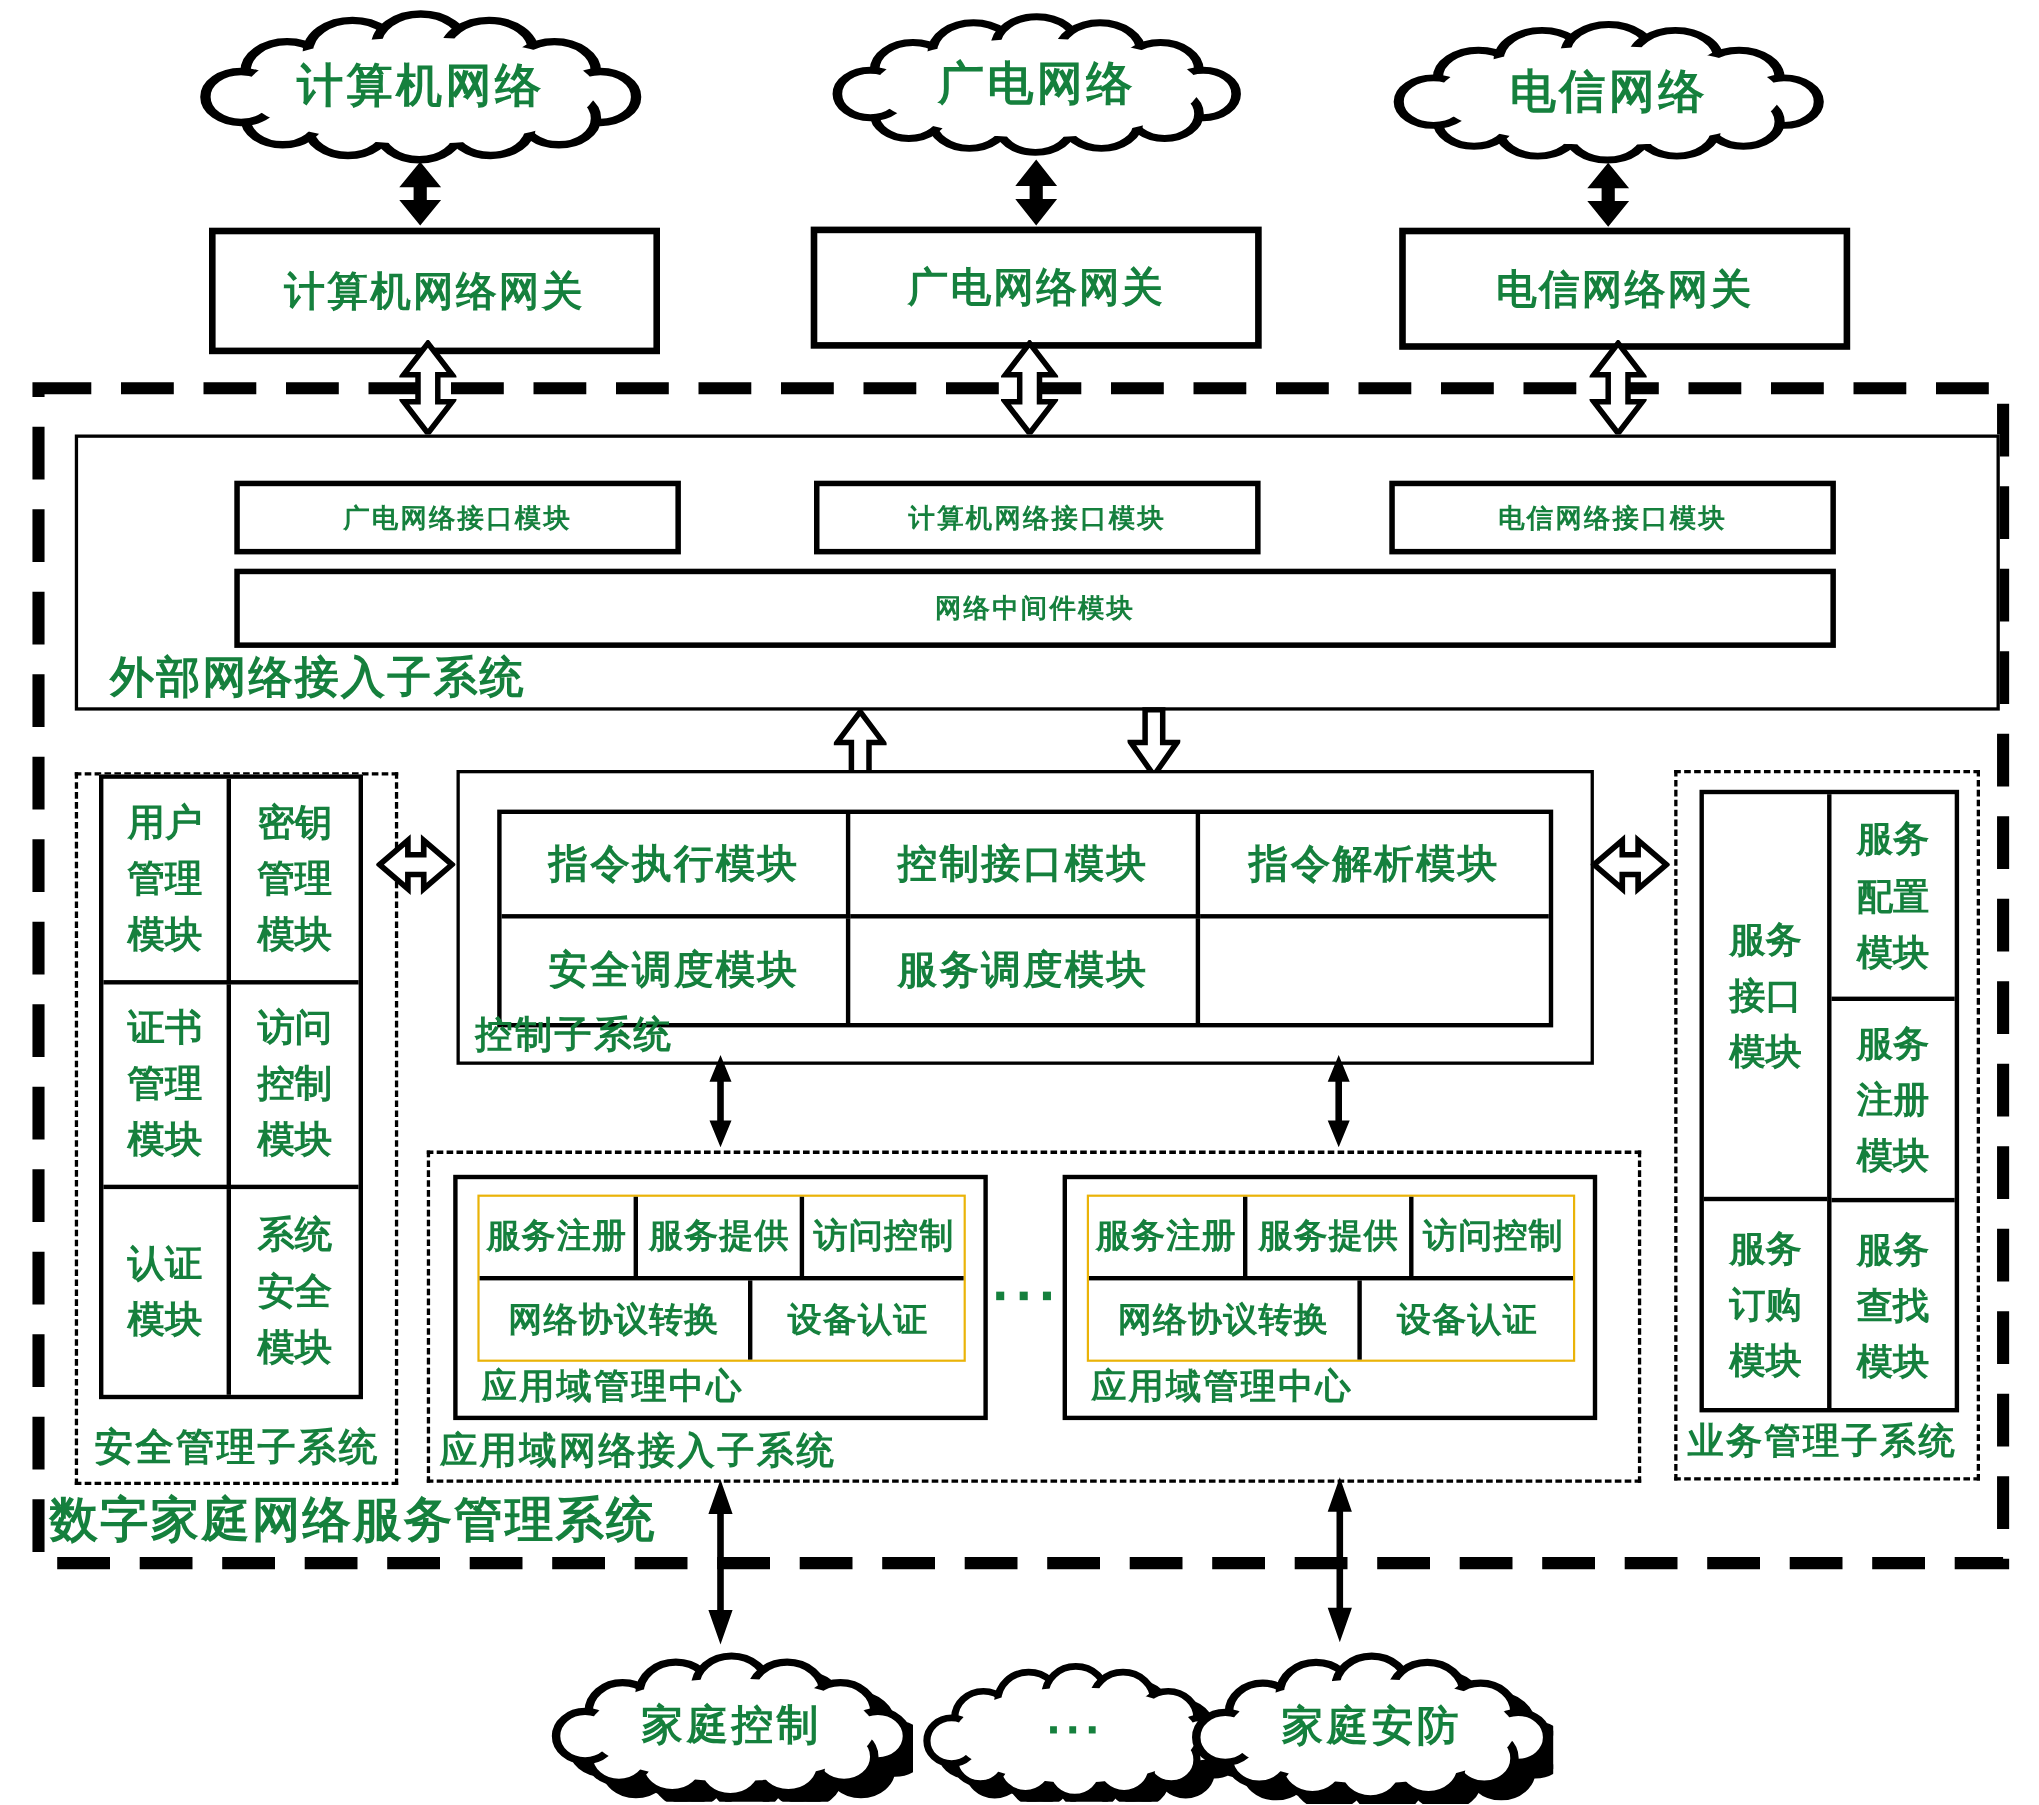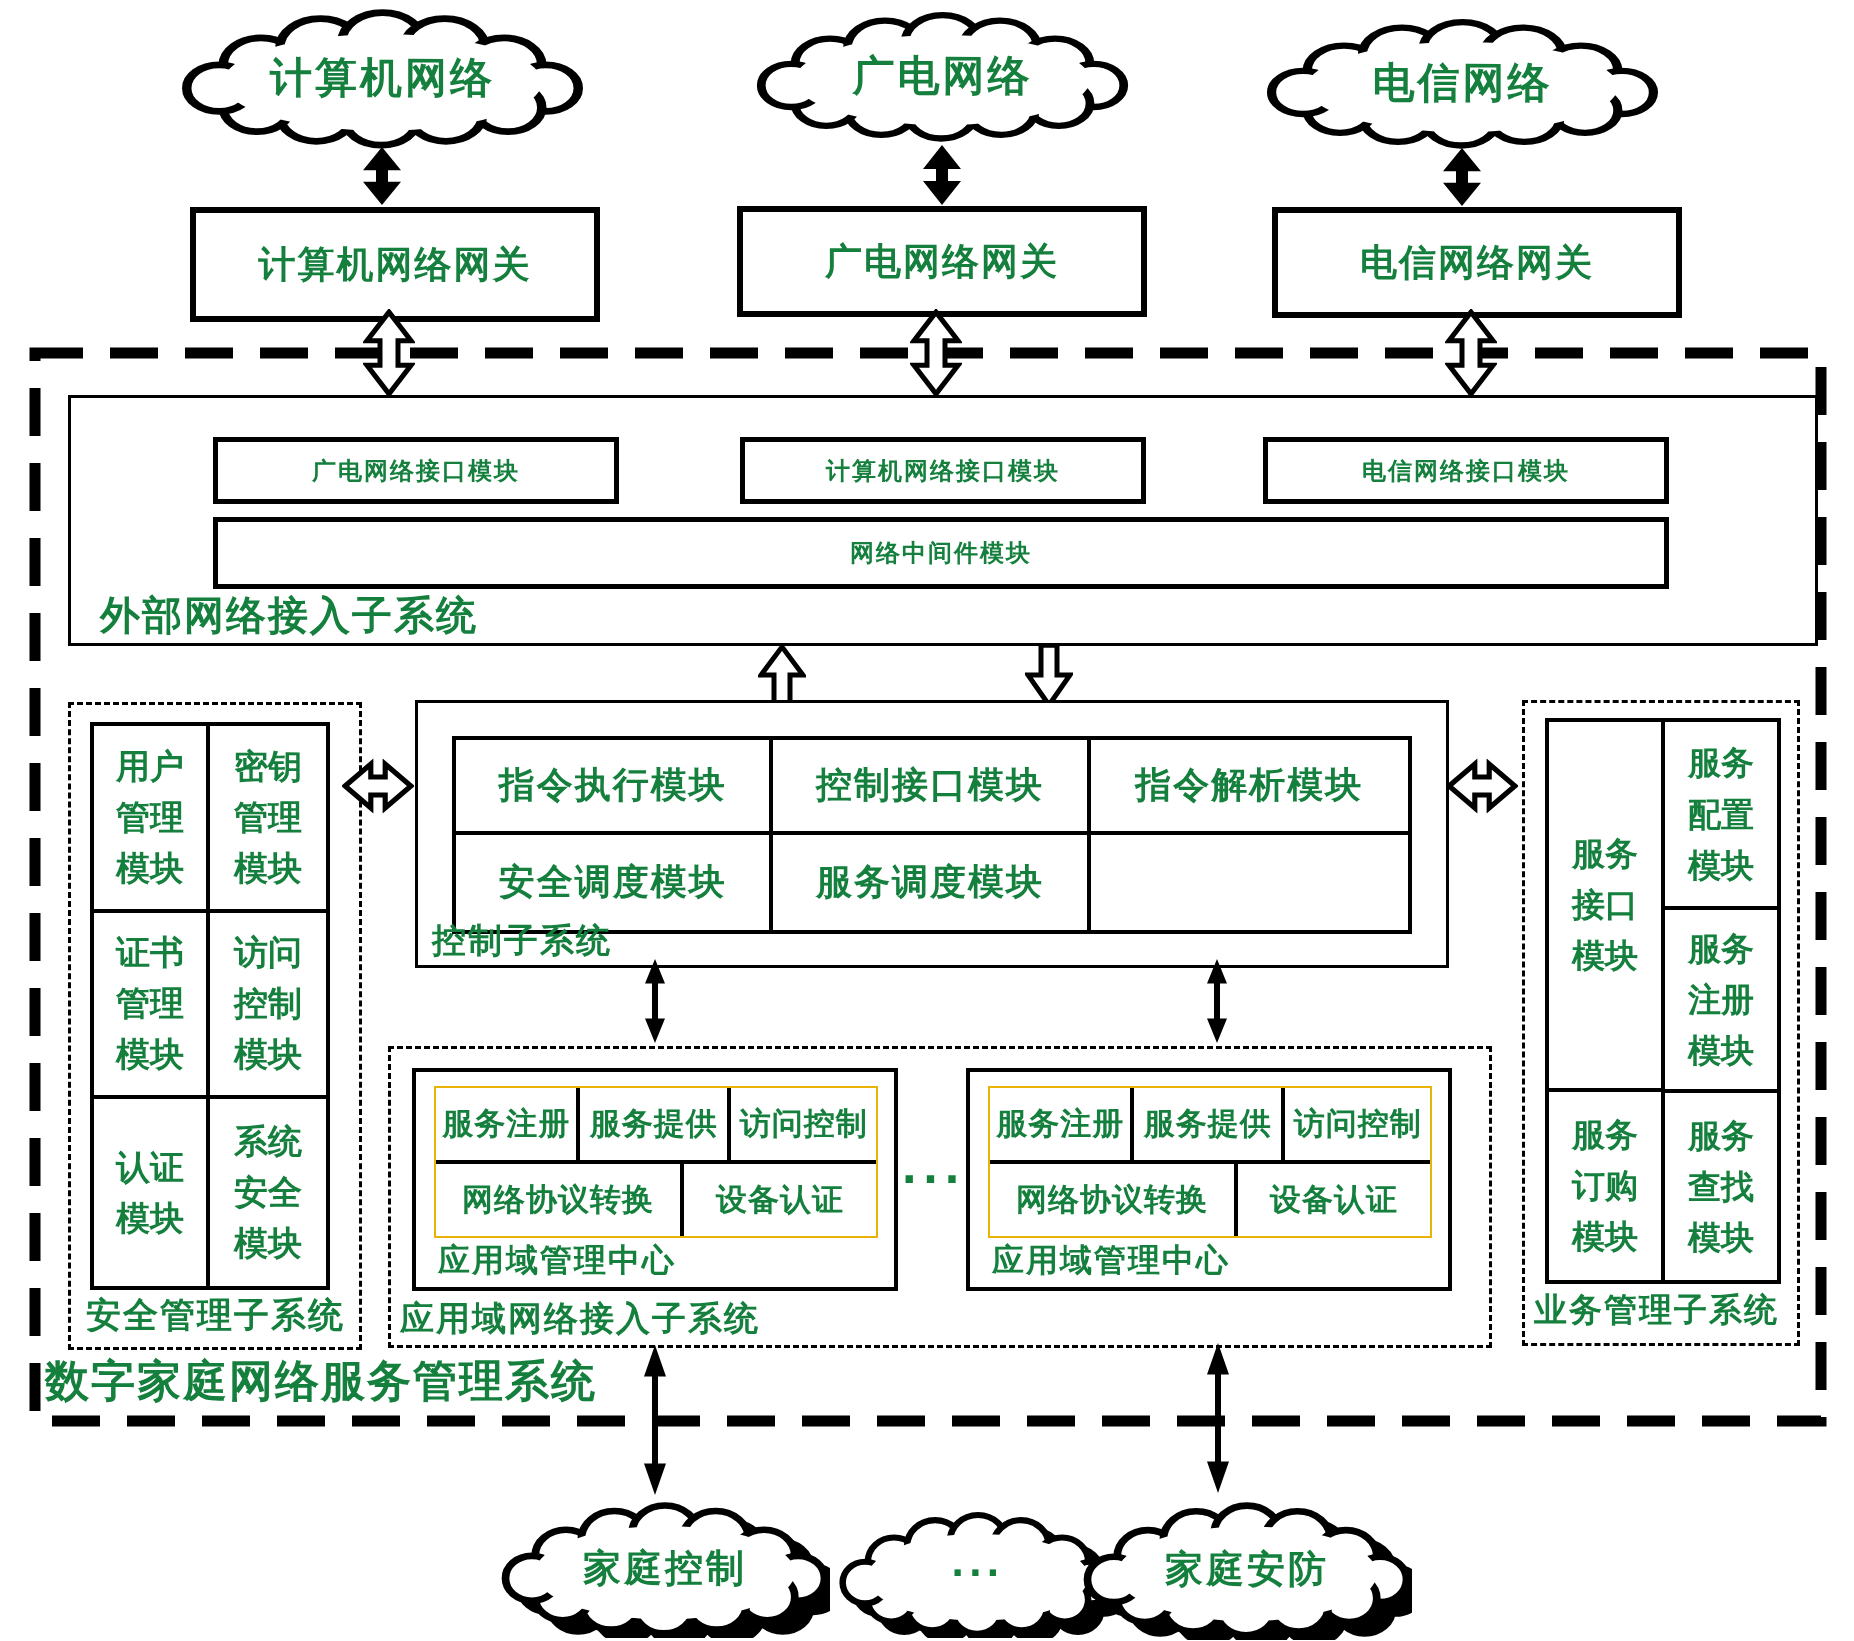--- a/index.html
+++ b/index.html
@@ -151,21 +151,21 @@
   <div class="syslabel" style="left:100px;top:588px;font-size:40px">外部网络接入子系统</div>
 
   <svg class="arrow" style="left:758px;top:645px" width="48" height="60" viewBox="0 0 48 62" preserveAspectRatio="none">
     <path d="M24,2 L45,31 L32,31 L32,60 L16,60 L16,31 L3,31 Z" fill="#fff" stroke="#000" stroke-width="5"></path>
   </svg>
   <svg class="arrow" style="left:1025px;top:643px" width="48" height="64" viewBox="0 0 48 62" preserveAspectRatio="none">
     <path d="M24,60 L45,31 L32,31 L32,2 L16,2 L16,31 L3,31 Z" fill="#fff" stroke="#000" stroke-width="5"></path>
   </svg>
 
   <div class="subsys-dash" style="left:68px;top:702px;width:288px;height:642px"></div>
-  <div class="secgrid" style="left:90px;top:722px;width:232px;height:560px">
+  <div class="secgrid" style="left:90px;top:704px;width:232px;height:560px">
     <div>用户
 管理
 模块</div>
     <div>密钥
 管理
 模块</div>
     <div>证书
 管理
 模块</div>
     <div>访问

